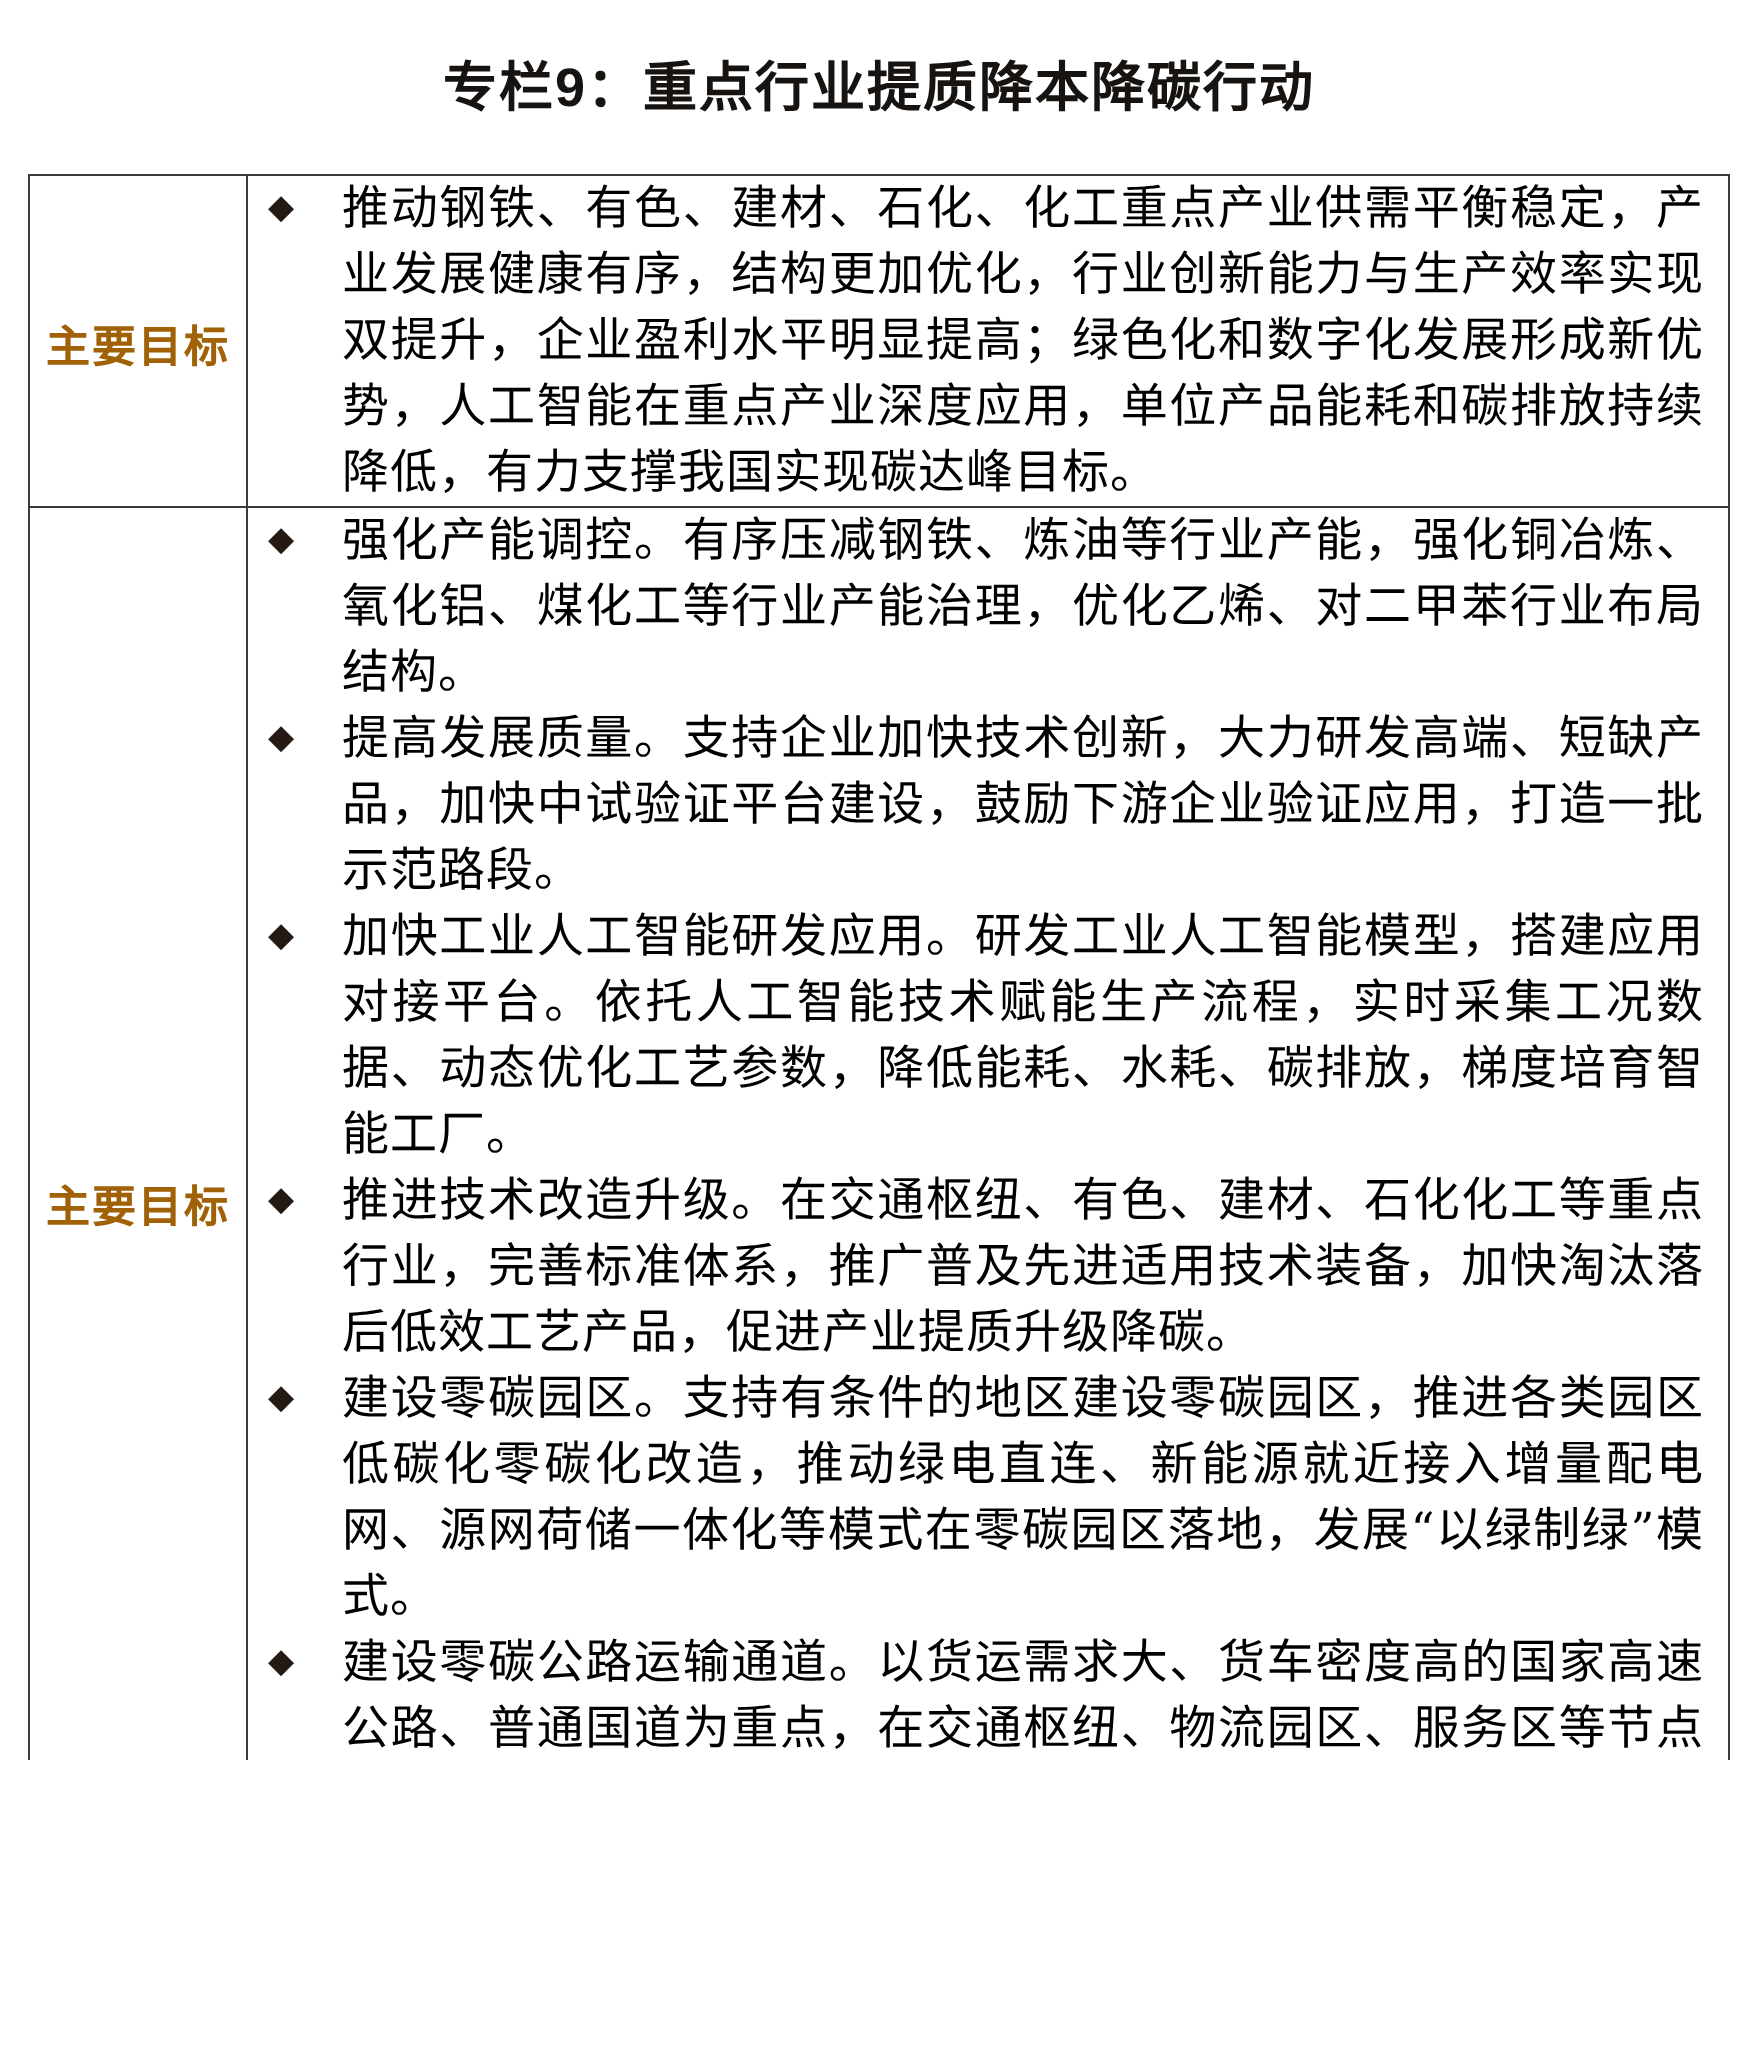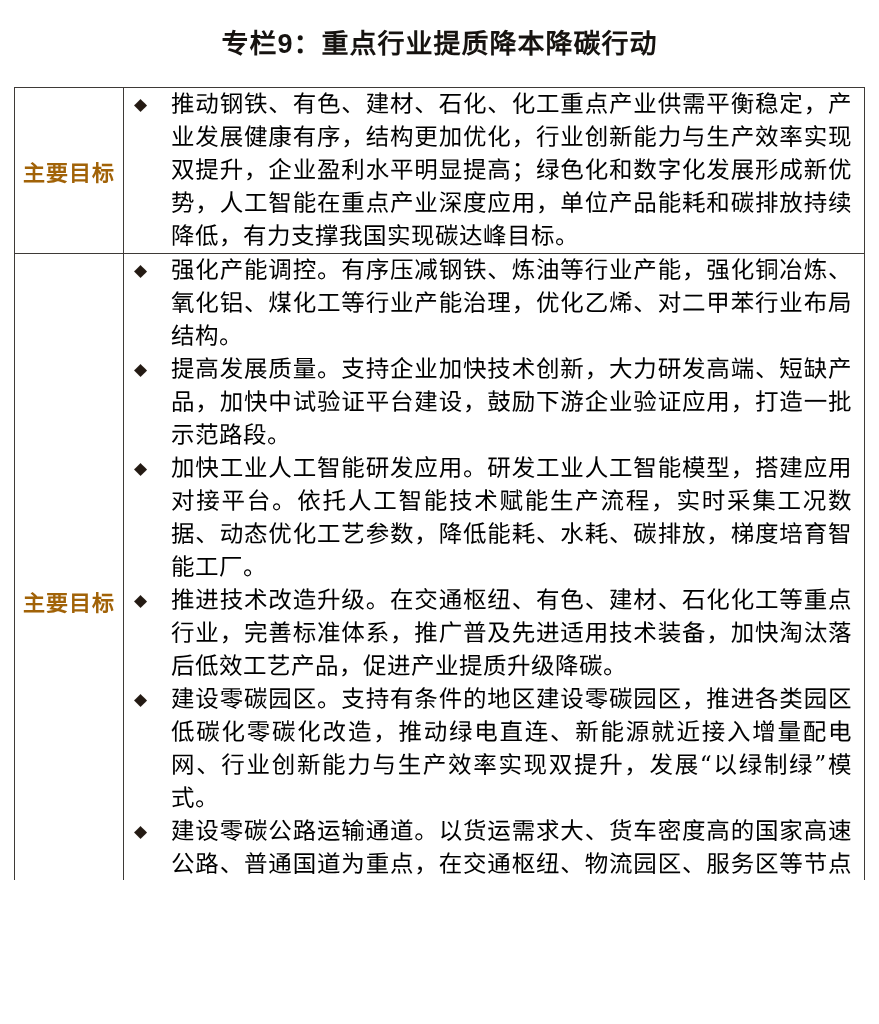--- a/index.html
+++ b/index.html
@@ -116,21 +116,21 @@
             <p class="bullet-text">加快工业人工智能研发应用。研发工业人工智能模型，搭建应用对接平台。依托人工智能技术赋能生产流程，实时采集工况数据、动态优化工艺参数，降低能耗、水耗、碳排放，梯度培育智能工厂。</p>
           </div>
 
           <div class="bullet-item">
             <span class="bullet-marker">◆</span>
             <p class="bullet-text">推进技术改造升级。在交通枢纽、有色、建材、石化化工等重点行业，完善标准体系，推广普及先进适用技术装备，加快淘汰落后低效工艺产品，促进产业提质升级降碳。</p>
           </div>
 
           <div class="bullet-item">
             <span class="bullet-marker">◆</span>
-            <p class="bullet-text">建设零碳园区。支持有条件的地区建设零碳园区，推进各类园区低碳化零碳化改造，推动绿电直连、新能源就近接入增量配电网、行业创新能力与生产效率实现双提升，发展“以绿制绿”模式。</p>
+            <p class="bullet-text">建设零碳园区。支持有条件的地区建设零碳园区，推进各类园区低碳化零碳化改造，推动绿电直连、新能源就近接入增量配电网、源网荷储一体化等模式在零碳园区落地，发展“以绿制绿”模式。</p>
           </div>
 
           <div class="bullet-item">
             <span class="bullet-marker">◆</span>
             <p class="bullet-text">建设零碳公路运输通道。以货运需求大、货车密度高的国家高速公路、普通国道为重点，在交通枢纽、物流园区、服务区等节点布局建设充换电、氢、液化天然气等综合能源补给站，积极推广新能源重卡，打造一批示范路段。</p>
           </div>
 
         </td>
       </tr>
     </tbody>

